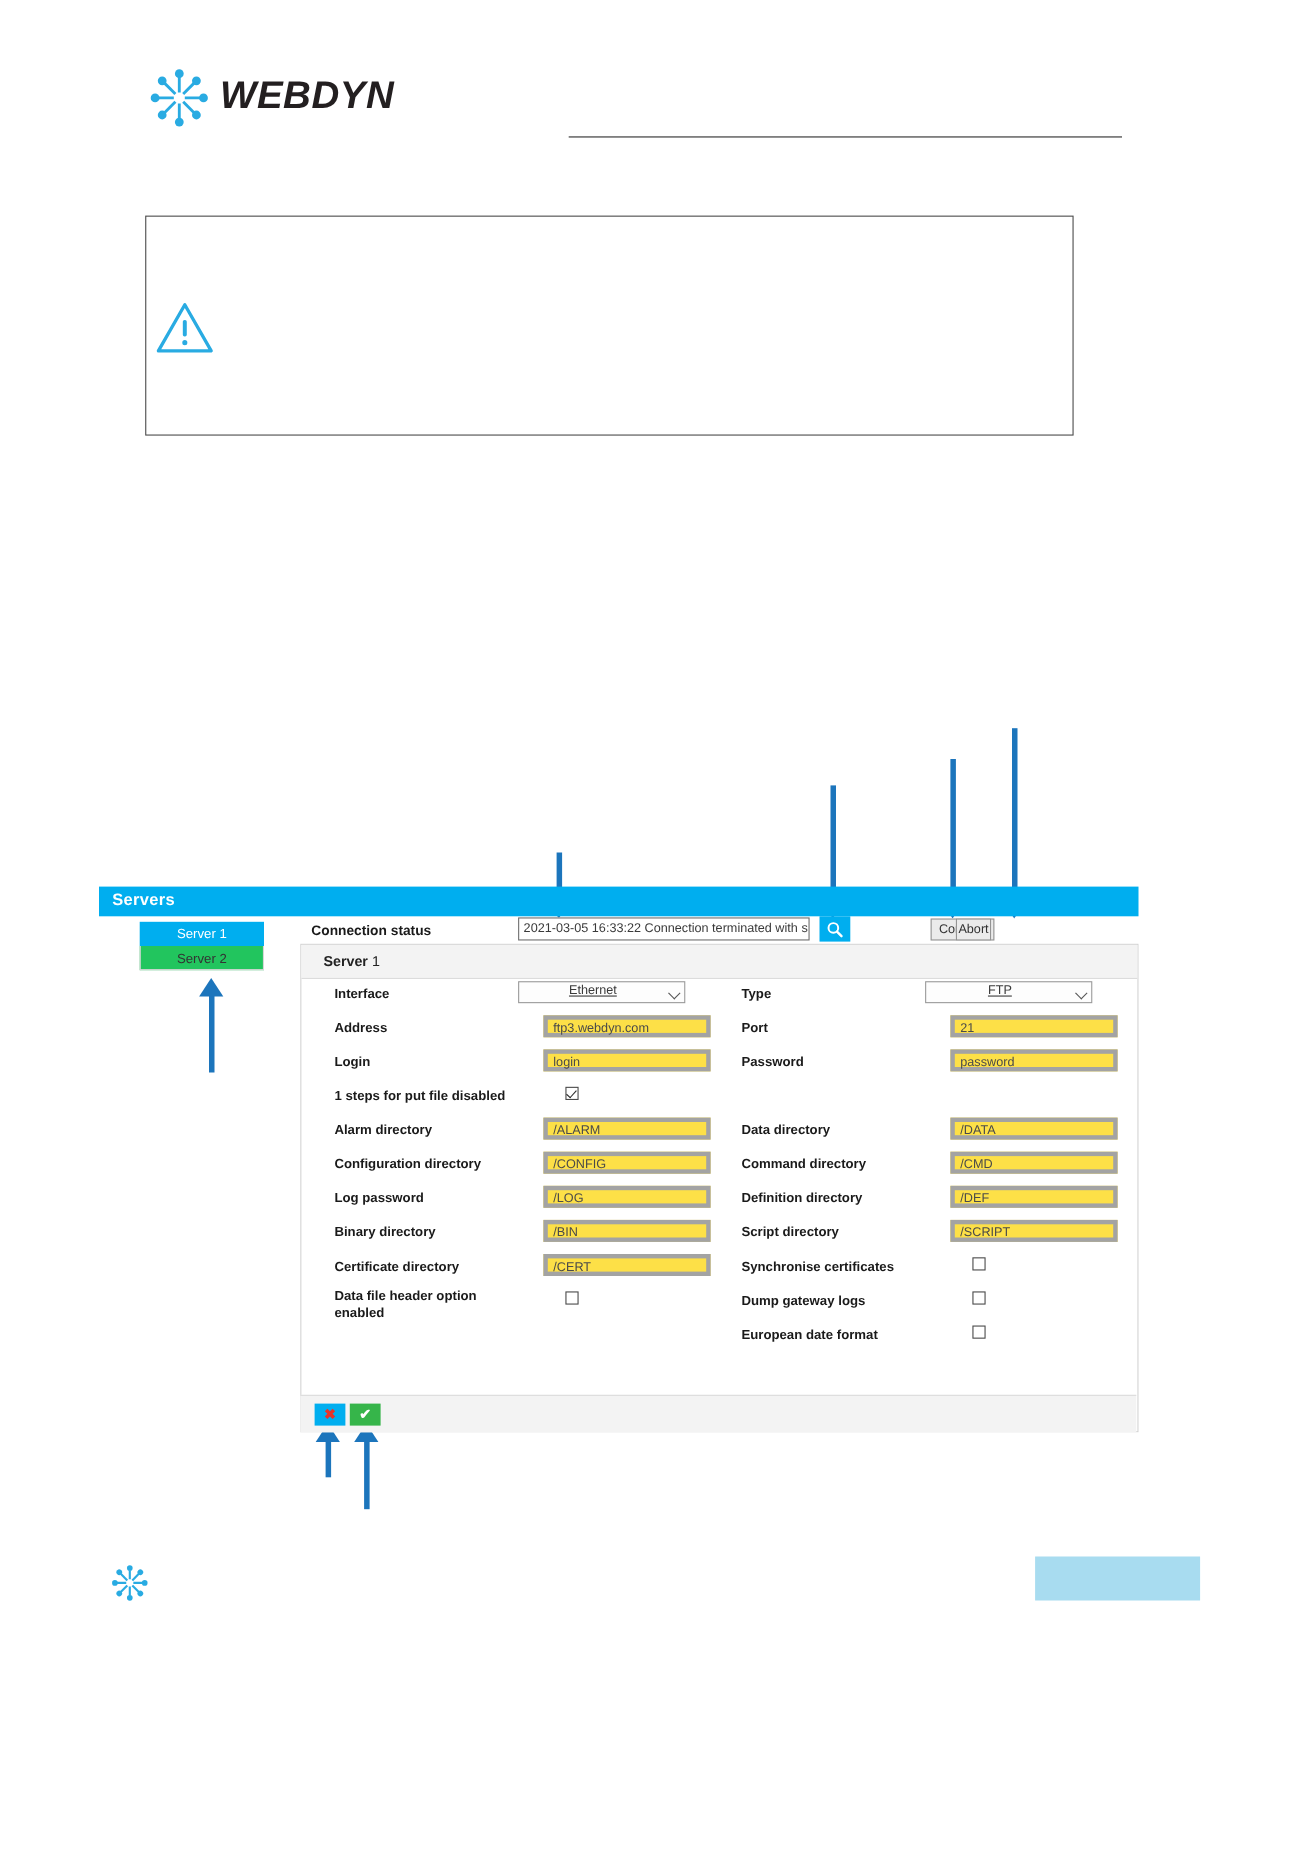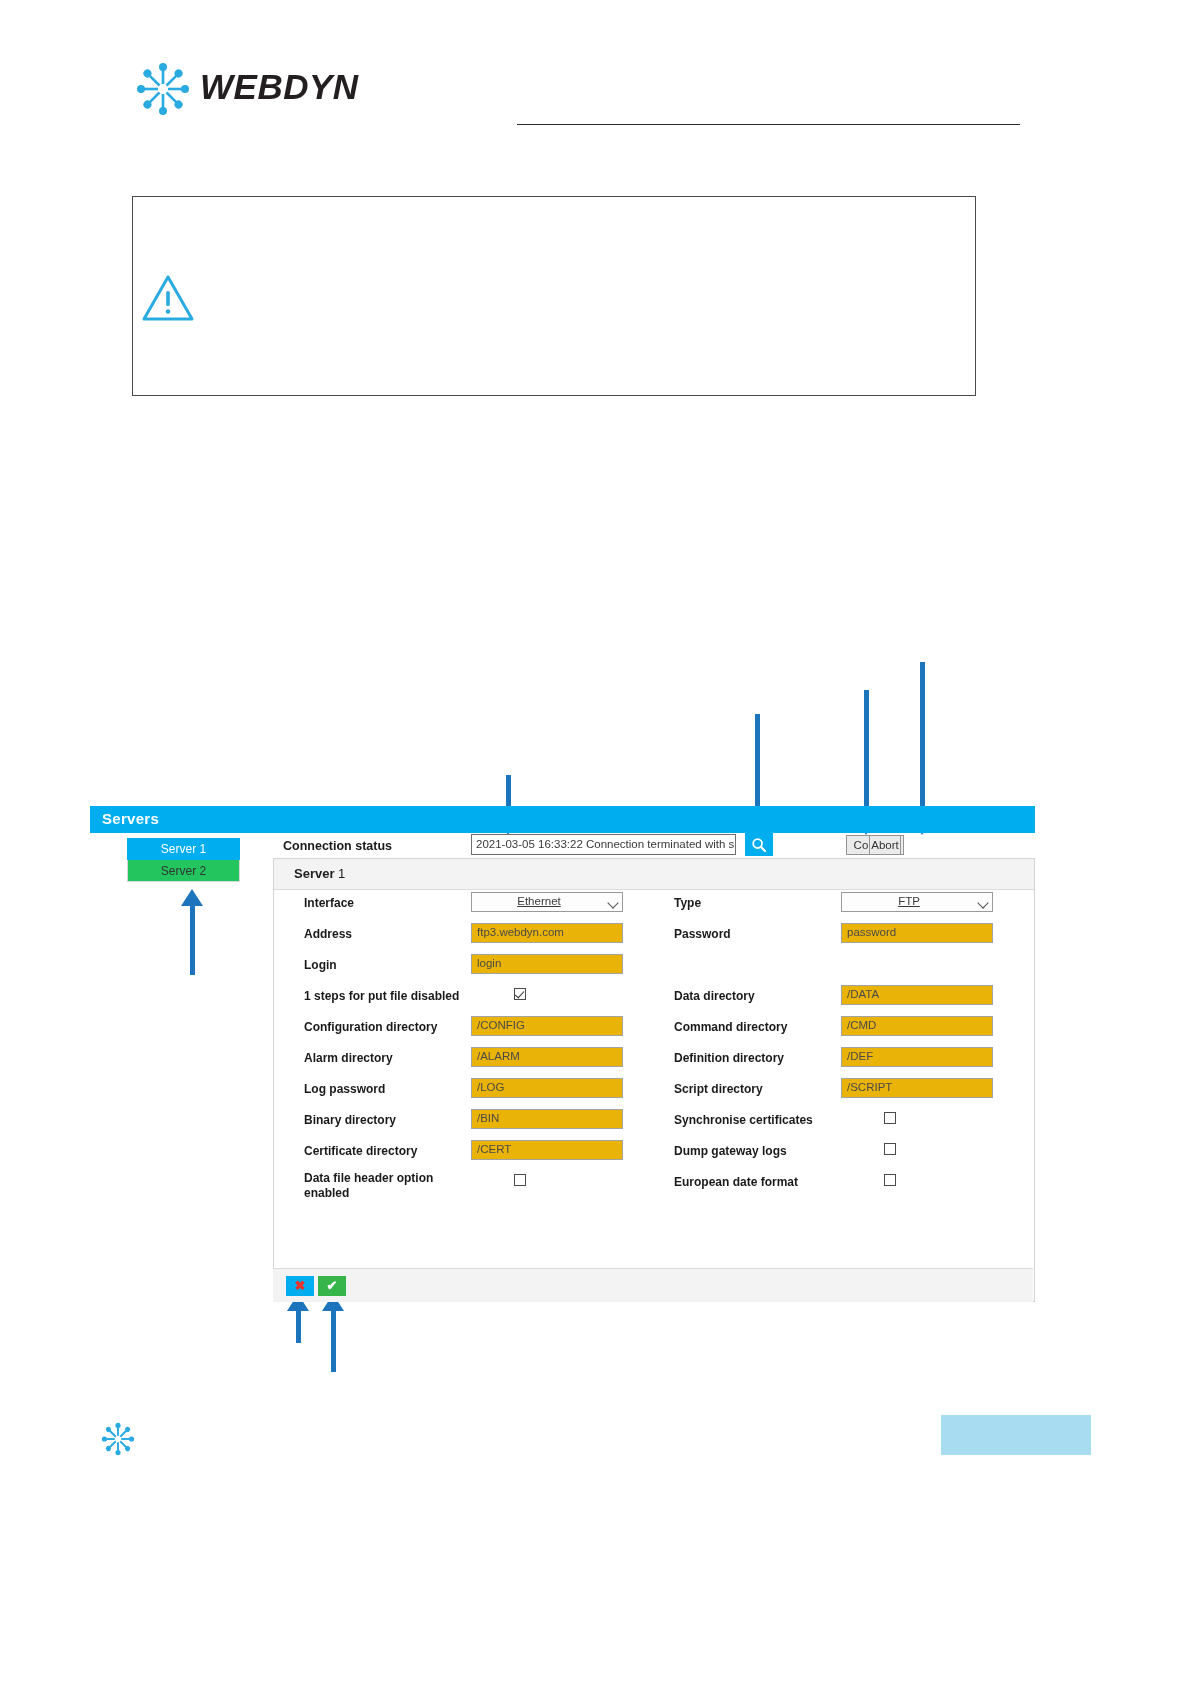--- a/index.html
+++ b/index.html
@@ -105,23 +105,24 @@
   #col-right{left:370px;}
 
   .frow{position:relative;height:31px;}
   .flabel{
     position:absolute;left:30px;top:6px;
     font-size:12px;font-weight:bold;color:#1a1a1a;line-height:15px;
   }
   .fctl{position:absolute;left:197px;top:2px;}
   .finput{
     width:152px;height:20px;box-sizing:border-box;
-    border:1px solid #a3a3a3;background:#eab308;
+    border:4px solid #a3a3a3;background:#fde047;
     font-size:11.5px;color:#4a4a4a;padding:2px 5px;
     font-family:"Liberation Sans", sans-serif;
+    margin-left:23px;
   }
   .fselect{
     width:152px;height:20px;box-sizing:border-box;
     border:1px solid #9a9a9a;background:#fdfdfd;
     font-size:11.5px;color:#3a3a3a;position:relative;
   }
   .fselect .sel-text{
     position:absolute;left:0;right:16px;top:2px;text-align:center;text-decoration:underline;
   }
   .fselect .sel-caret{
@@ -313,30 +314,30 @@
             <div class="finput">login</div>
           </div>
         </div>
 
         <div class="frow">
           <span class="flabel">1 steps for put file disabled</span>
           <span class="fcheck checked"></span>
         </div>
 
         <div class="frow">
+          <span class="flabel">Alarm directory</span>
+          <div class="fctl">
+            <div class="finput">/ALARM</div>
+          </div>
+        </div>
+
+        <div class="frow">
           <span class="flabel">Configuration directory</span>
           <div class="fctl">
             <div class="finput">/CONFIG</div>
-          </div>
-        </div>
-
-        <div class="frow">
-          <span class="flabel">Alarm directory</span>
-          <div class="fctl">
-            <div class="finput">/ALARM</div>
           </div>
         </div>
 
         <div class="frow">
           <span class="flabel">Log password</span>
           <div class="fctl">
             <div class="finput">/LOG</div>
           </div>
         </div>
 
@@ -365,20 +366,26 @@
         <div class="frow">
           <span class="flabel">Type</span>
           <div class="fctl">
             <div class="fselect">
               <span class="sel-text">FTP</span>
               <span class="sel-caret"></span>
             </div>
           </div>
         </div>
 
+        <div class="frow">
+          <span class="flabel">Port</span>
+          <div class="fctl">
+            <div class="finput">21</div>
+          </div>
+        </div>
 
         <div class="frow">
           <span class="flabel">Password</span>
           <div class="fctl">
             <div class="finput">password</div>
           </div>
         </div>
 
         <div class="frow"></div>
 

